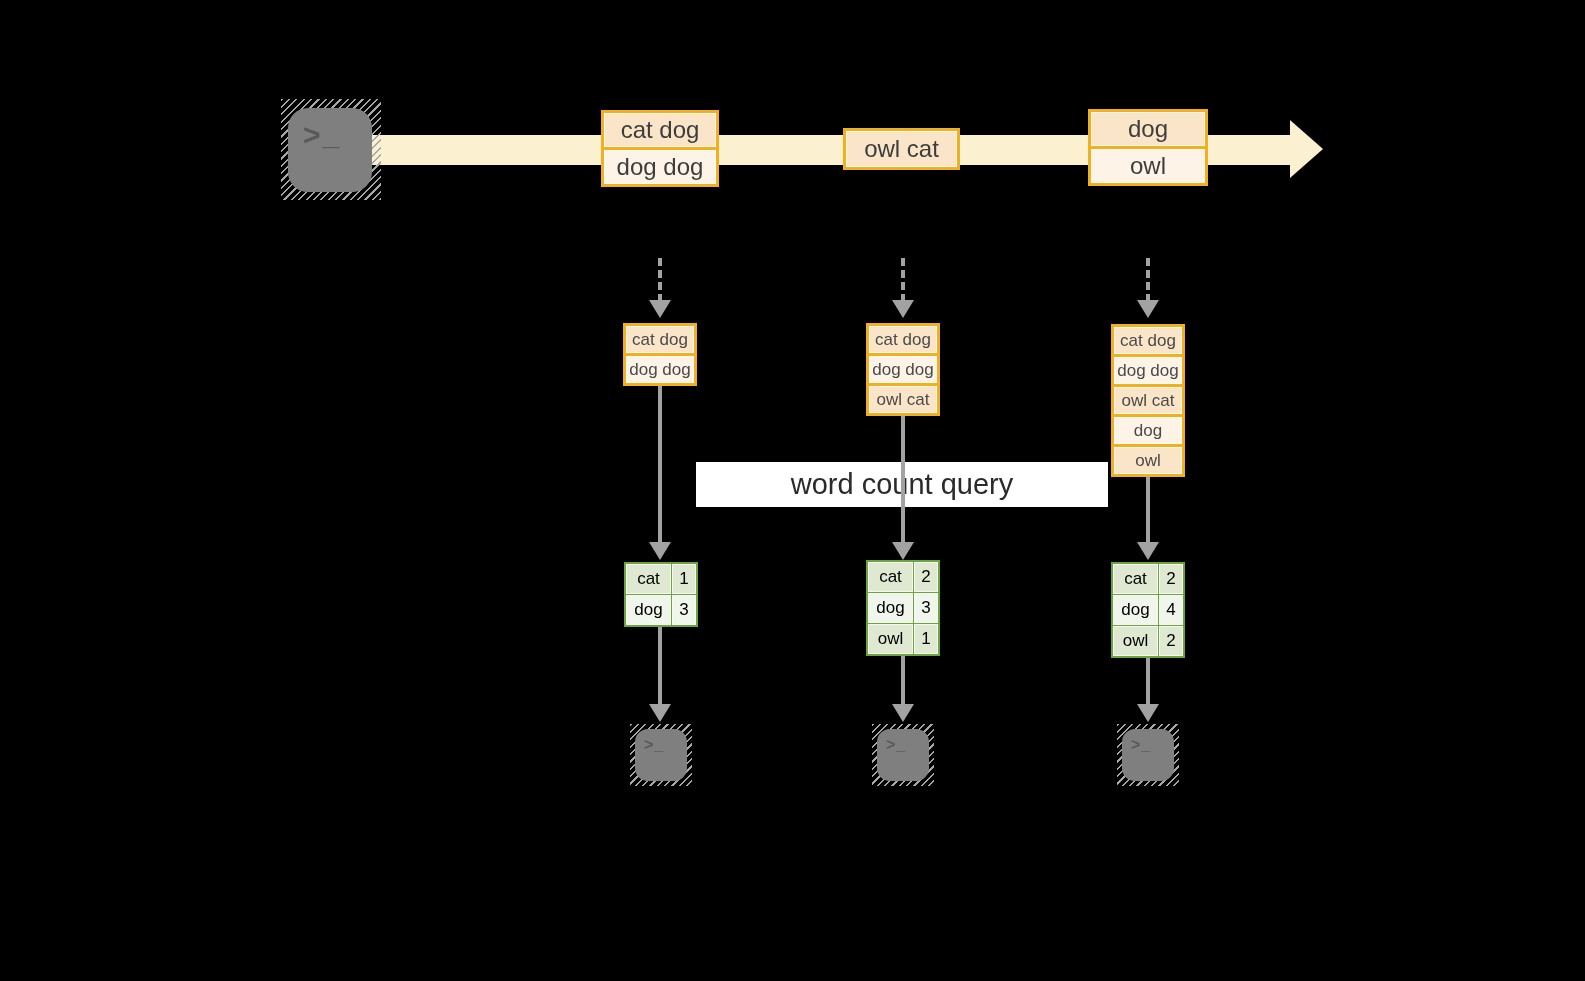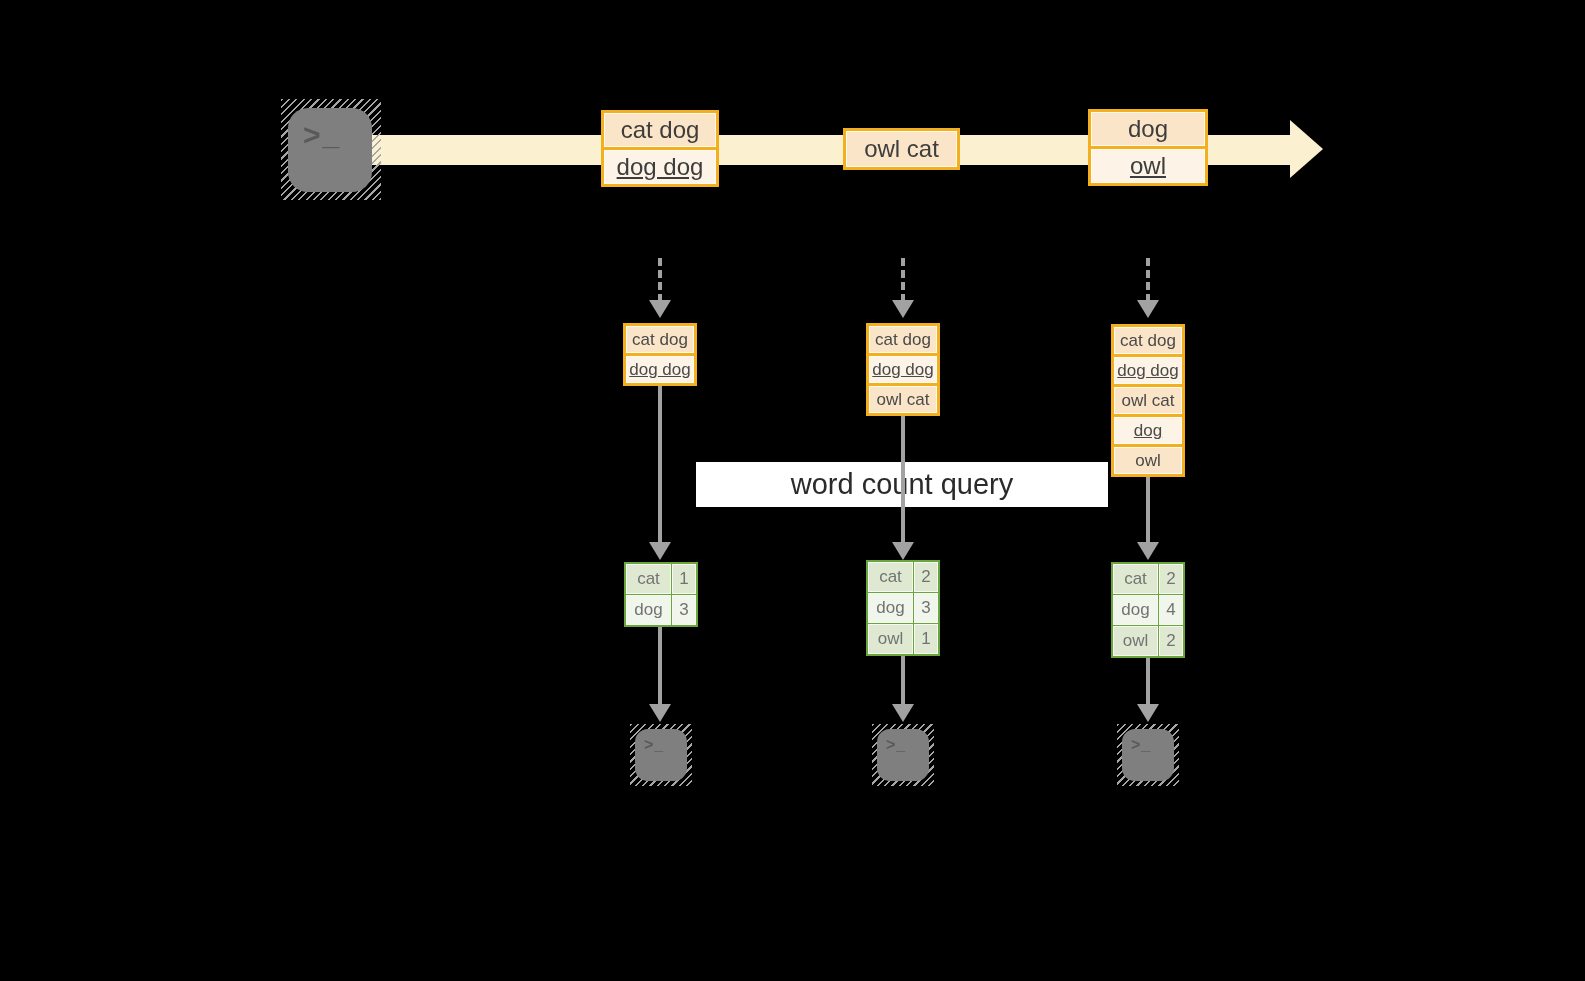--- a/index.html
+++ b/index.html
@@ -63,21 +63,21 @@
     font-size: 24px; text-align: center; color: #3d3d3d;
     box-shadow: inset 0 0 0 1px rgba(255,253,246,0.85);
   }
   .ebox .cell.single { height: 36px; line-height: 36px; }
   .stack .cell {
     height: 27px; line-height: 27px;
     font-size: 17px; text-align: center; color: #4a4a4a;
     box-shadow: inset 0 0 0 1px rgba(255,253,246,0.85);
   }
   .fill-dark  { background: #fbe5c8; }
-  .fill-light { background: #fdf4e7; text-decoration: underline; }
+  .fill-light { background: #fdf4e7; }
 
   
   .dashline {
     position: absolute; width: 0; height: 44px; top: 258px;
     border-left: 4px dashed #a2a2a2; z-index: 2;
   }
   .vline {
     position: absolute; width: 4px; background: #a2a2a2; z-index: 2;
   }
   .ahead {
@@ -106,21 +106,21 @@
     background: #6aa63c;
     padding: 3px;
     display: grid;
     grid-template-columns: 43px 22px;
     gap: 3px;
     width: 74px;
     z-index: 2;
   }
   .gcell {
     height: 28px; line-height: 28px;
-    font-size: 17px; text-align: center; color: #737373;
+    font-size: 17px; text-align: center; color: #000000;
     box-shadow: 0 0 0 1px #f6f9f2;
   }
   .g-dark  { background: #dfe9d2; }
   .g-light { background: #f1f6ec; }
 </style>
 </head>
 <body>
 
 <div class="canvas">
 

